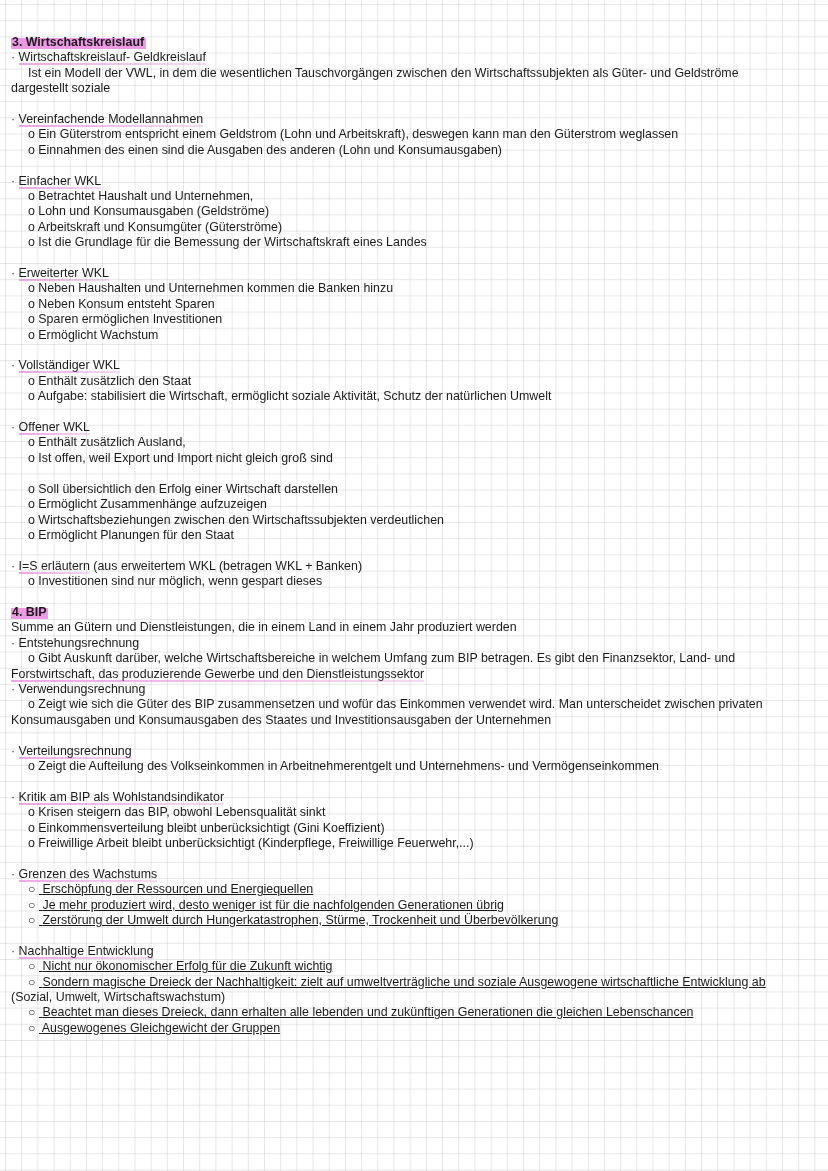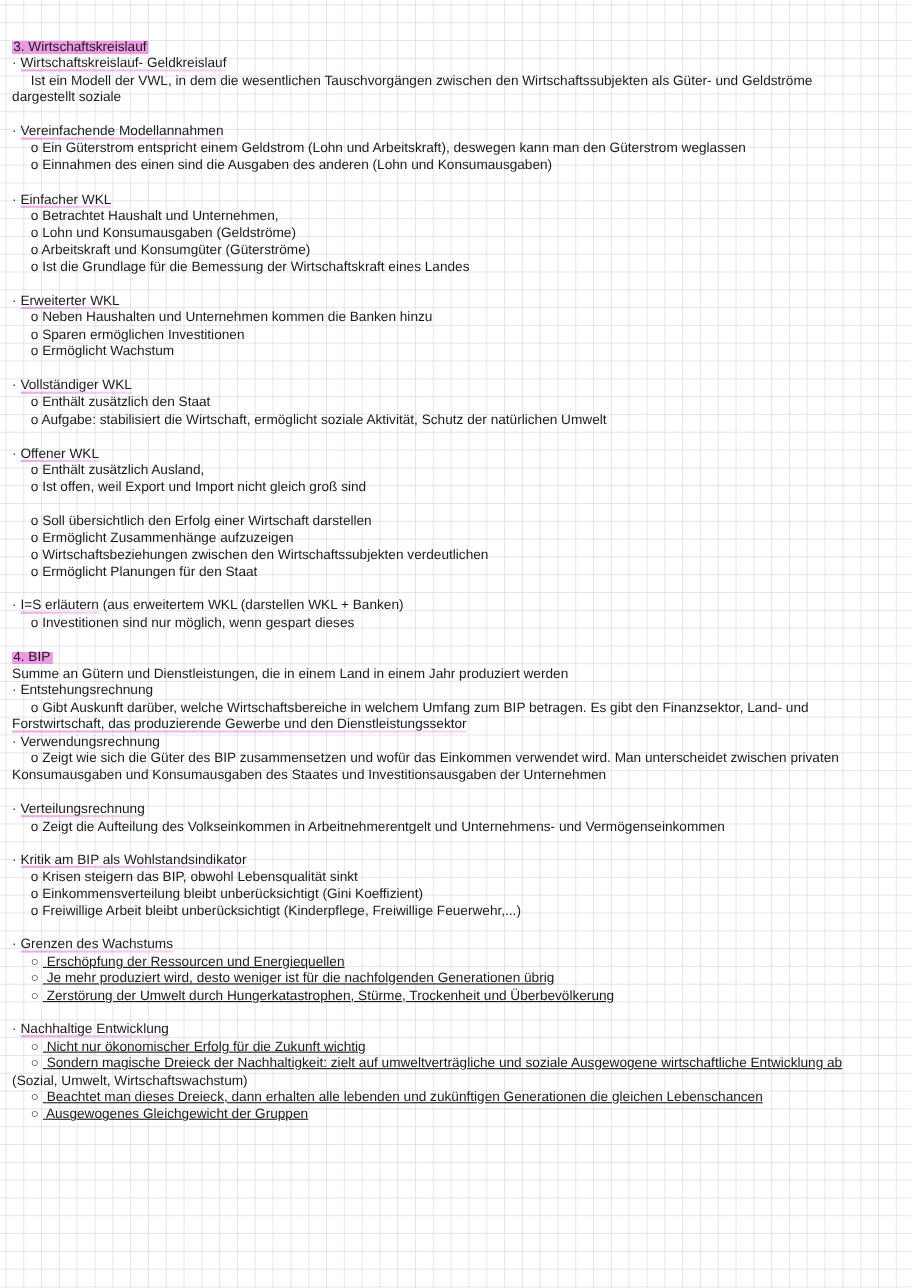--- a/index.html
+++ b/index.html
@@ -16,21 +16,21 @@
       font-family: "Liberation Sans", sans-serif;
       color: #1b1b1b;
       font-size: 12.4px;
       line-height: 15.4px;
     }
     .page { position: relative; padding: 35px 10px 0 11px; }
     .line { white-space: nowrap; }
     .gap { height: 15.4px; }
     .heading {
       display: inline-block;
-      font-weight: normal;
+      font-weight: bold;
       color: #1b1b1b;
       background: linear-gradient(to bottom, transparent 18%, rgba(232,120,220,0.75) 18%, rgba(232,120,220,0.75) 92%, transparent 92%);
       padding: 0 2px 0 1px;
       border-radius: 2px;
       text-align: right;
     }
     .sub {
       display: inline;
       background-image: linear-gradient(to right, rgba(225,110,210,0.6), rgba(225,110,210,0.25));
       background-repeat: no-repeat;
@@ -76,20 +76,21 @@
   <div class="line ind1">o Lohn und Konsumausgaben (Geldströme)</div>
   <div class="line ind1">o Arbeitskraft und Konsumgüter (Güterströme)</div>
   <div class="line ind1">o Ist die Grundlage für die Bemessung der Wirtschaftskraft eines Landes</div>
   <div class="gap"></div>
 
   <div class="line">
     <span class="bullet-dot">·</span>
     <span class="sub">Erweiterter WKL</span>
   </div>
   <div class="line ind1">o Neben Haushalten und Unternehmen kommen die Banken hinzu</div>
+  <div class="line ind1">o Neben Konsum entsteht Sparen</div>
   <div class="line ind1">o Sparen ermöglichen Investitionen</div>
   <div class="line ind1">o Ermöglicht Wachstum</div>
   <div class="gap"></div>
 
   <div class="line">
     <span class="bullet-dot">·</span>
     <span class="sub">Vollständiger WKL</span>
   </div>
   <div class="line ind1">o Enthält zusätzlich den Staat</div>
   <div class="line ind1">o Aufgabe: stabilisiert die Wirtschaft, ermöglicht soziale Aktivität, Schutz der natürlichen Umwelt</div>
@@ -104,21 +105,21 @@
   <div class="gap"></div>
 
   <div class="line ind1">o Soll übersichtlich den Erfolg einer Wirtschaft darstellen</div>
   <div class="line ind1">o Ermöglicht Zusammenhänge aufzuzeigen</div>
   <div class="line ind1">o Wirtschaftsbeziehungen zwischen den Wirtschaftssubjekten verdeutlichen</div>
   <div class="line ind1">o Ermöglicht Planungen für den Staat</div>
   <div class="gap"></div>
 
   <div class="line">
     <span class="bullet-dot">·</span>
-    <span class="sub">I=S erläutern</span><span> (aus erweitertem WKL (darstellen WKL + Banken)</span>
+    <span class="sub">I=S erläutern</span><span> (aus erweitertem WKL (betragen WKL + Banken)</span>
   </div>
   <div class="line ind1">o Investitionen sind nur möglich, wenn gespart dieses</div>
   <div class="gap"></div>
 
   <div class="line">
     <span class="heading">4. BIP</span>
   </div>
   <div class="line">Summe an Gütern und Dienstleistungen, die in einem Land in einem Jahr produziert werden</div>
 
   <div class="line">

